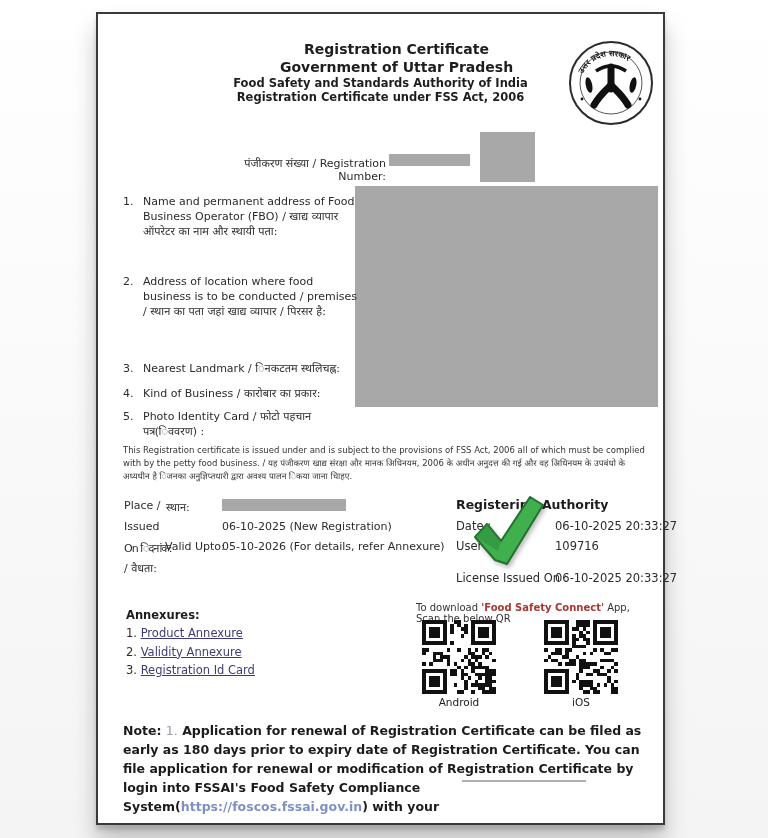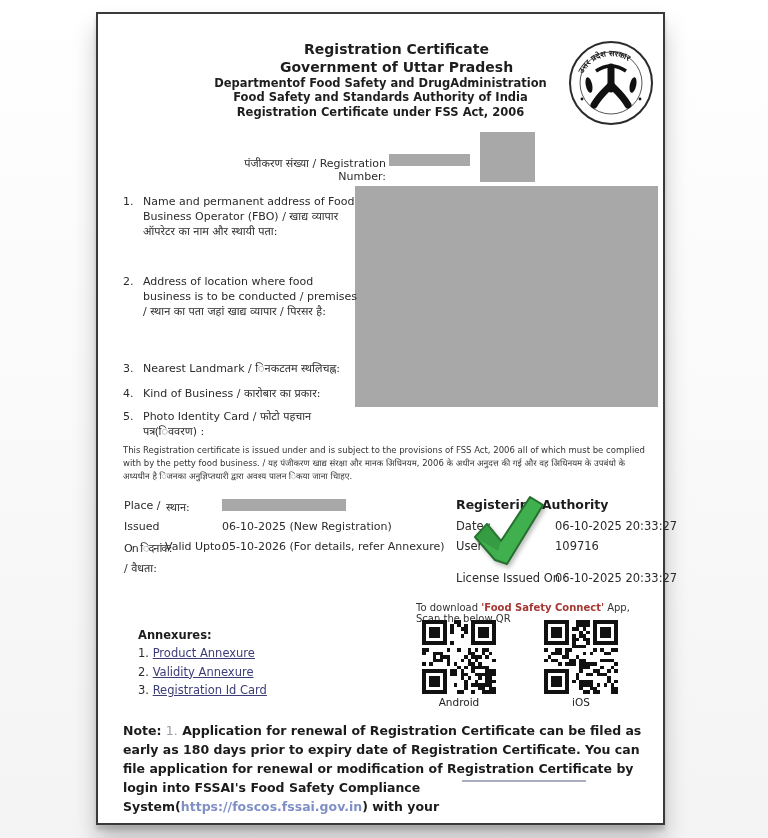--- a/index.html
+++ b/index.html
@@ -55,21 +55,21 @@
 
   
   .regauth { left:358px; top:483px; width:205px; font-size:11.5px; color:#2b2b2b; }
   .regauth .title { font-weight:bold; font-size:12.5px; color:#1c1c1c; }
   .regauth .row { position:absolute; left:0; white-space:nowrap; }
   .regauth .val { position:absolute; left:99px; white-space:nowrap; }
   .tick { position:absolute; left:12px; top:-6px; width:80px; height:82px;
           filter:drop-shadow(2px 3px 2px rgba(0,0,0,.25)); }
 
   
-  .annex { left:40px; top:592px; font-size:11.5px; line-height:1.6; color:#2b2b2b;margin-top:20px; }
+  .annex { left:28px; top:592px; font-size:11.5px; line-height:1.6; color:#2b2b2b; }
   .annex .head { font-weight:bold; color:#1c1c1c; }
   .annex a { color:#3c3c78; text-decoration:underline; cursor:pointer; }
 
   
   .qr-caption { left:318px; top:588px; width:236px; font-size:10px; color:#333; }
   .qr-caption .app { color:#a63732; font-weight:bold; }
   .qr { width:74px; height:74px; top:606px; }
   .qr svg { width:100%; height:100%; }
   .qr-label { top:682px; width:74px; text-align:center; font-size:10.5px; font-weight:normal; color:#222; }
 
@@ -84,21 +84,20 @@
 </head>
 <body>
 
 <div class="stage">
   <div class="page">
 
 
     <div class="abs titles">
       <div class="t-big">Registration Certificate</div>
       <div class="t-big">Government of Uttar Pradesh</div>
-      <div class="t-small">Departmentof Food Safety and DrugAdministration</div>
       <div class="t-small">Food Safety and Standards Authority of India</div>
       <div class="t-small">Registration Certificate under FSS Act, 2006</div>
     </div>
 
     <div class="abs seal">
       <svg viewBox="0 0 90 94">
         <circle cx="45" cy="48" r="41" fill="none" stroke="#2b2b2b" stroke-width="2"></circle>
         <circle cx="45" cy="48" r="31" fill="none" stroke="#2b2b2b" stroke-width="0.8"></circle>
         <path id="sealArc" d="M 14 52 A 31 31 0 1 1 76 52" fill="none"></path>
         <text font-size="8" fill="#1a1a1a" font-weight="bold">

